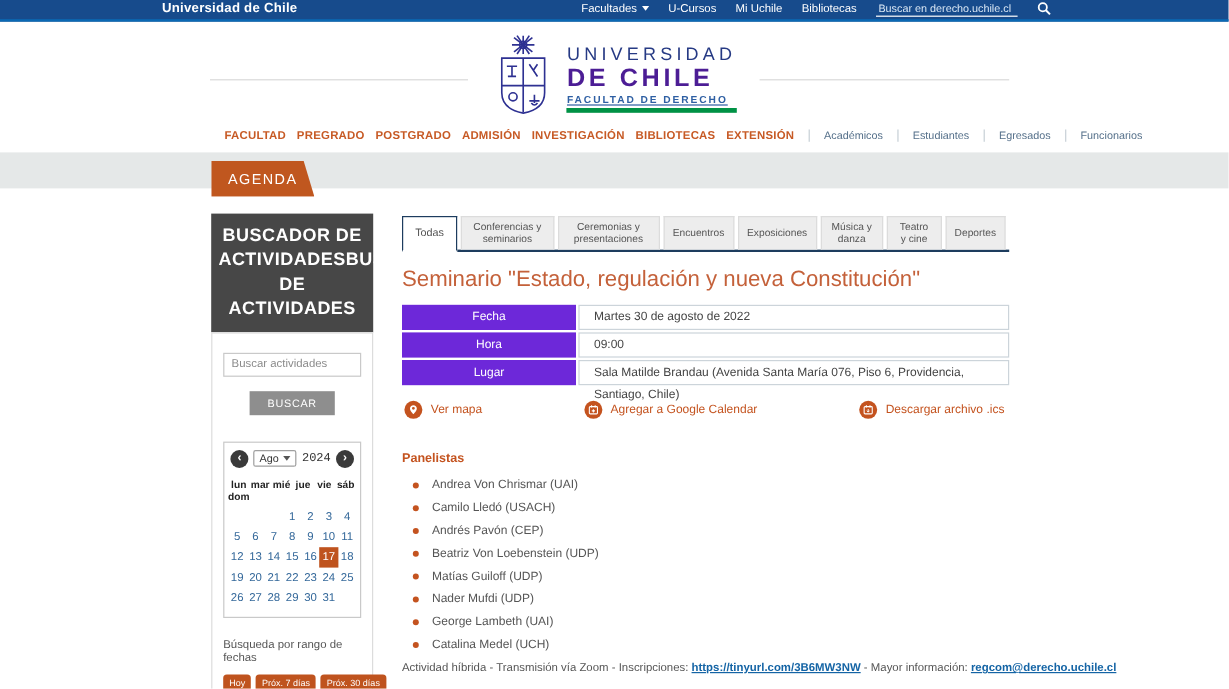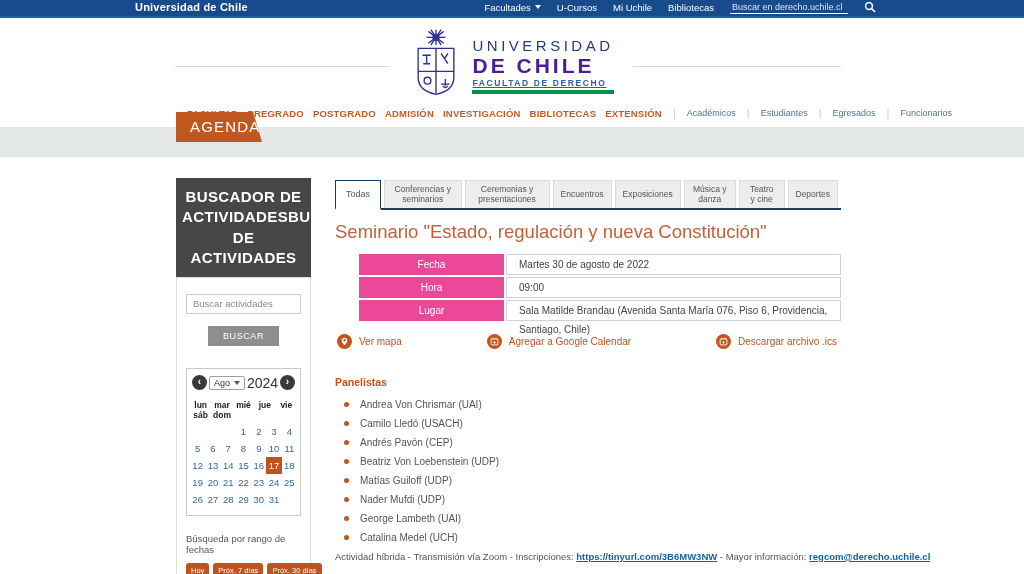--- a/index.html
+++ b/index.html
@@ -34,64 +34,64 @@
 
   
   .mainnav { position:absolute; top:103px; left:178px; width:700px; height:20px;
     display:flex; align-items:center; gap:9px; white-space:nowrap; }
   .nav-item { font-size:9.5px; font-weight:bold; color:#c75a25; letter-spacing:.2px; cursor:pointer; }
   .nav-sep { color:#c4cdd4; font-size:11px; font-weight:normal; margin:0 2px; }
   .nav-item2 { font-size:9px; color:#55708a; cursor:pointer; }
 
   
   .band { position:absolute; top:127px; left:0; width:1024px; height:30px; background:#e5e8e8; }
-  .agenda-ribbon { position:absolute; top:112px; left:176px; height:30px; width:86px;
+  .agenda-ribbon { position:absolute; top:134px; left:176px; height:30px; width:86px;
     background:#c0571f; clip-path:polygon(0 0, calc(100% - 9px) 0, 100% 100%, 0 100%);
-    color:#fff; font-size:15px; letter-spacing:1.2px; line-height:30px; padding-left:14px; }
+    color:#fff; font-size:12px; letter-spacing:1.2px; line-height:30px; padding-left:14px; }
 
   
   .sidebar { position:absolute; top:178px; left:176px; width:135px; }
   .sidebar-head { background:#474747; color:#fff; text-align:center; font-weight:bold;
     font-size:15px; line-height:1.35; padding:9px 6px; letter-spacing:.4px; }
   .sidebar-panel { border:1px solid #dcdcdc; background:#fff; padding:15px 9px 14px; }
   .sb-input { width:100%; height:20px; border:1px solid #c9c9c9; font-size:9.5px; color:#666;
     padding:0 6px; outline:none; font-family:"Liberation Sans",sans-serif; }
   .sb-input::placeholder { color:#8a8a8a; }
   .sb-btn { display:block; margin:12px auto 0; background:#8e8e8e; border:none; color:#fff;
     font-size:9px; letter-spacing:.6px; padding:5px 15px; cursor:pointer; font-family:"Liberation Sans",sans-serif; }
   .calendar { margin-top:22px; border:1px solid #c9c9c9; padding:6px 3px 7px; }
   .cal-nav { display:flex; align-items:center; justify-content:space-between; padding:0 2px; }
   .circle-btn { width:15px; height:15px; border-radius:50%; background:#3a3a3a; color:#fff;
     font-size:10px; line-height:14px; text-align:center; cursor:pointer; font-weight:bold; }
   .month-select { border:1px solid #9f9f9f; border-radius:2px; font-size:9px; color:#333;
     padding:1px 4px; display:flex; align-items:center; gap:4px; cursor:pointer; background:#fff; }
   .month-select .chev { border-top-color:#555; }
-  .cal-year { font-size:14px; color:#333; }
-  .cal-weekdays { display:grid; grid-template-columns:repeat(5,1fr); margin-top:9px; }
+  .cal-year { font-size:10px; color:#333;font-family:Liberation Mono, monospace; }
+  .cal-weekdays { display:grid; grid-template-columns:repeat(6,1fr); margin-top:9px; }
   .cal-weekdays div { font-size:8.5px; font-weight:bold; color:#222; text-align:center; }
   .cal-grid { display:grid; grid-template-columns:repeat(7,1fr); margin-top:3px; }
   .cal-grid div { font-size:9.5px; color:#34689a; text-align:center; line-height:17px; height:17px; cursor:pointer; }
   .cal-grid div.sel { background:#bf531e; color:#fff; }
   .range-label { margin-top:17px; font-size:9.5px; color:#555; }
   .pills { display:flex; gap:4px; margin-top:8px; }
   .pill { background:#bf531e; color:#fff; font-size:7.5px; padding:3px 5px; border-radius:3px;
     border:none; cursor:pointer; white-space:nowrap; font-family:"Liberation Sans",sans-serif; }
 
   
   .main { position:absolute; top:180px; left:335px; width:506px; }
   .tabs { display:flex; align-items:stretch; border-bottom:2px solid #1d3c5e; height:30px; }
   .tab { background:#ededed; border:1px solid #dcdcdc; border-bottom:none; margin-right:3px;
     display:flex; align-items:center; justify-content:center; text-align:center;
     font-size:8.5px; color:#555; line-height:1.15; padding:2px 7px; cursor:pointer; }
   .tab.active { background:#fff; border:1px solid #1d3c5e; border-bottom:2px solid #fff;
     margin-bottom:-2px; font-size:9px; padding:2px 10px; }
   .event-title { margin-top:11px; font-size:18.5px; color:#c4613a; font-weight:normal; }
   .details { margin-top:11px; }
   .drow { display:flex; margin-bottom:2px; height:21px; }
-  .dlabel { width:145px; background:#ec4899; color:#fff; font-size:10px; text-align:center; line-height:21px;margin-left:24px; }
+  .dlabel { width:145px; background:#6d28d9; color:#fff; font-size:10px; text-align:center; line-height:21px; }
   .dvalue { flex:1; border:1px solid #ccd4da; font-size:10px; color:#444; padding-left:12px; line-height:19px; margin-left:2px; }
   .actions { display:flex; justify-content:space-between; align-items:center; margin-top:13px; padding:0 4px 0 2px; }
   .action { display:flex; align-items:center; gap:7px; color:#c4531f; font-size:10px; cursor:pointer; }
   .icon-circle { width:15px; height:15px; border-radius:50%; background:#c4531f; display:flex; align-items:center; justify-content:center; }
   .panelists-title { margin-top:27px; font-size:10.5px; font-weight:bold; color:#c4531f; }
   .panelists { list-style:none; margin-top:11px; }
   .panelists li { display:flex; align-items:center; gap:11px; font-size:10px; color:#555; margin-bottom:9px; height:10px; }
   .bullet { width:5px; height:5px; border-radius:50%; background:#c4531f; flex:none; margin-left:9px; }
   .event-footer { margin-top:9px; font-size:9.5px; color:#555; white-space:nowrap;text-align:center; }
   .event-footer a { color:#1464a5; font-weight:bold; text-decoration:underline; cursor:pointer; }

